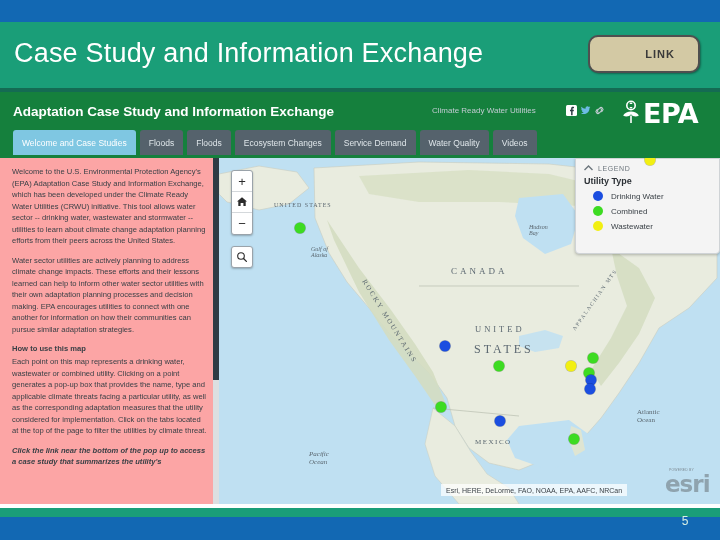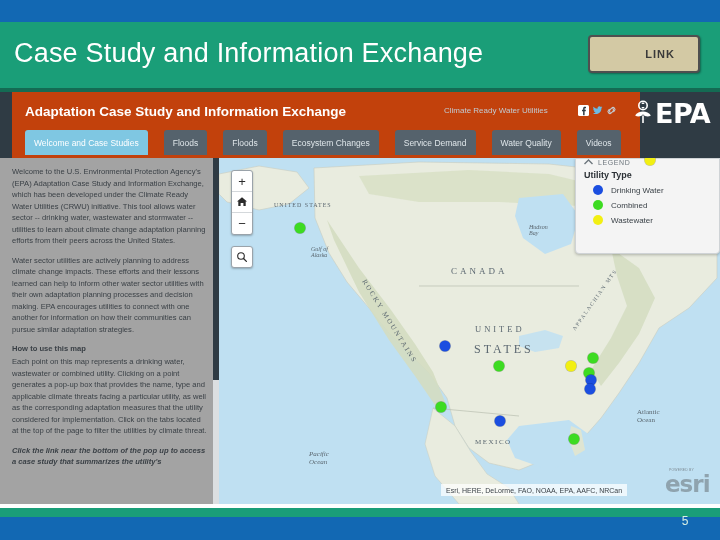--- a/index.html
+++ b/index.html
@@ -14,68 +14,68 @@
   .top-blue-bar { position:absolute; left:0; top:0; width:720px; height:22px; background:#1268b3; }
   .title-band   { position:absolute; left:0; top:22px; width:720px; height:68px; background:#1a9e78; }
   .title-rule   { position:absolute; left:0; top:88px; width:720px; height:4px; background:#146b53; }
 
   .slide-title {
     position:absolute; left:14px; top:38px; width:540px;
     font-size:27px; color:#ffffff; letter-spacing:.2px; white-space:nowrap;
   }
   .link-btn {
     position:absolute; left:588px; top:35px; width:112px; height:38px;
-    background:#d3c9a4; border:2px solid #4f4f4f; border-radius:4px;
+    background:#d3c9a4; border:2px solid #4f4f4f; border-radius:10px;
     display:flex; align-items:center; justify-content:center;
     font-size:11px; font-weight:bold; color:#3a3a3a; letter-spacing:1px;
     box-shadow:1px 1px 2px rgba(0,0,0,.35);
     padding-left:32px;
   }
 
   .bottom-green { position:absolute; left:0; top:508px; width:720px; height:9px; background:#1a9e78; }
   .bottom-blue  { position:absolute; left:0; top:517px; width:720px; height:23px; background:#1268b3; }
   .slide-num {
     position:absolute; left:670px; top:514px; width:30px; text-align:center;
     font-size:12px; color:#d8f0e4;
   }
 
   
   .app {
     position:absolute; left:0; top:92px; width:720px; height:412px;
     background:#2f3b44; overflow:hidden;
   }
-  .app-header { position:absolute; left:12px; top:0; width:628px; height:66px; background:#c2410c; }
+  .app-header { position:absolute; left:0; top:0; width:720px; height:66px; background:#15803d; }
   .app-title {
     position:absolute; left:13px; top:12px;
     font-size:13.5px; font-weight:bold; color:#ffffff; white-space:nowrap;
   }
   .crwu-text {
     position:absolute; left:432px; top:14px;
     font-size:8px; color:#c2cbd2; white-space:nowrap;
   }
   .social { position:absolute; top:13px; width:11px; height:11px; }
   .social svg { display:block; width:11px; height:11px; }
   .s-fb   { left:566px; }
   .s-tw   { left:580px; }
   .s-link { left:594px; }
 
   .epa-logo { position:absolute; left:617px; top:6px; width:96px; height:30px; }
 
-  .tabs { position:absolute; left:13px; top:38px; height:25px; display:flex; gap:16px; }
+  .tabs { position:absolute; left:13px; top:38px; height:25px; display:flex; gap:4px; }
   .tab {
     height:25px; padding:0 9px; display:flex; align-items:center;
     background:#55626c; color:#dfe6ea; font-size:8.5px;
     border-radius:3px 3px 0 0; white-space:nowrap;
   }
   .tab.active { background:#7fc7e2; color:#ffffff; }
 
   
   .sidebar {
     position:absolute; left:0; top:66px; width:219px; height:346px;
-    background:#a3a3a3; padding:8px 12px 0 12px; overflow:hidden;
+    background:#fca5a5; padding:8px 12px 0 12px; overflow:hidden;
   }
   .sidebar p {
     font-size:7.6px; line-height:1.52; color:#3a4046; margin-bottom:8px;
     text-align:left;
   }
   .sidebar p.heading { font-weight:bold; margin-bottom:1px; }
   .sidebar p.italic { font-style:italic; font-weight:bold; }
   .sb-scrollbar-track {
     position:absolute; left:213px; top:66px; width:6px; height:346px; background:#dcdfe1;
   }
@@ -113,21 +113,21 @@
     position:absolute; left:12px; top:88px; width:22px; height:22px;
     background:#ffffff; border:1px solid #9aa3aa; border-radius:3px;
     display:flex; align-items:center; justify-content:center;
     box-shadow:0 1px 2px rgba(0,0,0,.25);
   }
 
   
   .legend {
     position:absolute; left:356px; top:0px; width:145px; height:96px;
     background:#f4f4f4; border:1px solid #cfd3d6; border-radius:0 0 4px 4px;
-    box-shadow:0 1px 3px rgba(0,0,0,.25); padding:0 8px;
+    box-shadow:0 1px 3px rgba(0,0,0,.25); padding:6px 8px;
   }
   .legend-hdr {
     display:flex; align-items:center; gap:5px;
     font-size:7px; color:#6d767d; letter-spacing:.6px; margin-bottom:4px;
   }
   .legend-title { font-size:9px; font-weight:bold; color:#2c3136; margin-bottom:5px; }
   .legend-row { display:flex; align-items:center; gap:8px; margin-bottom:5px; padding-left:9px; }
   .legend-dot { width:10px; height:10px; border-radius:50%; flex:none; }
   .legend-lbl { font-size:8px; color:#3b4248; }
 

